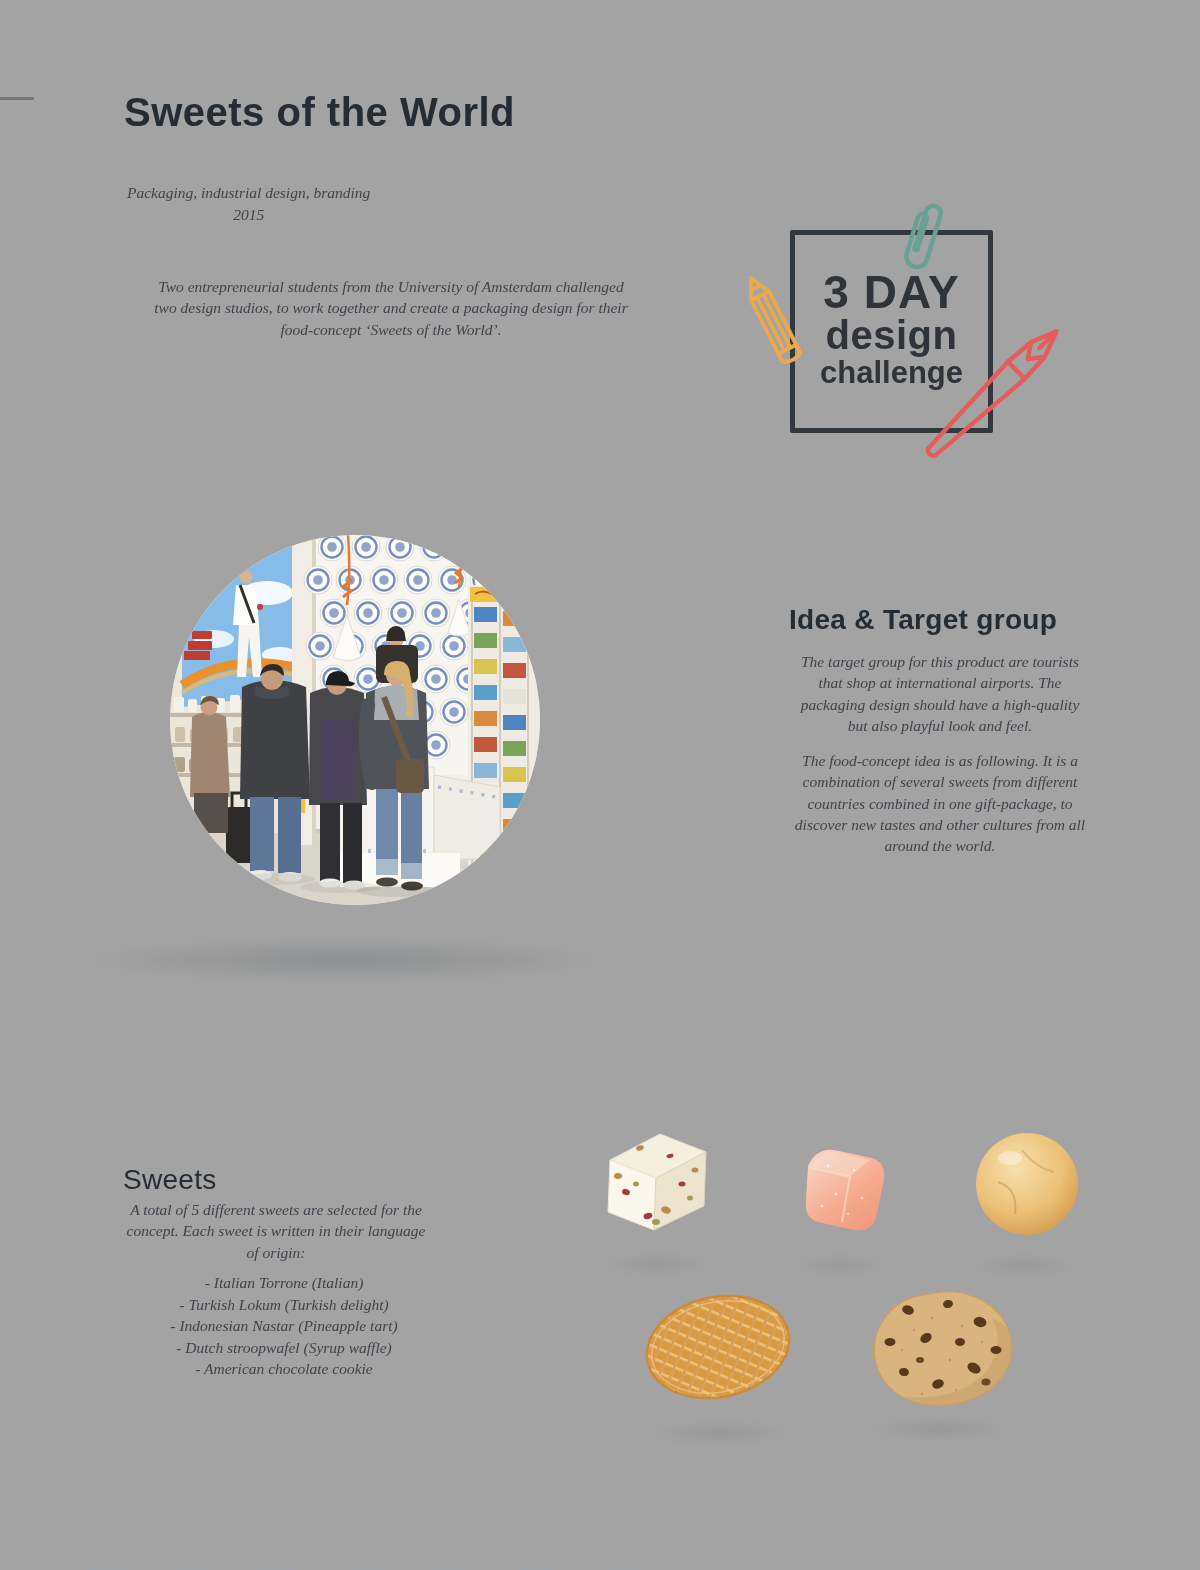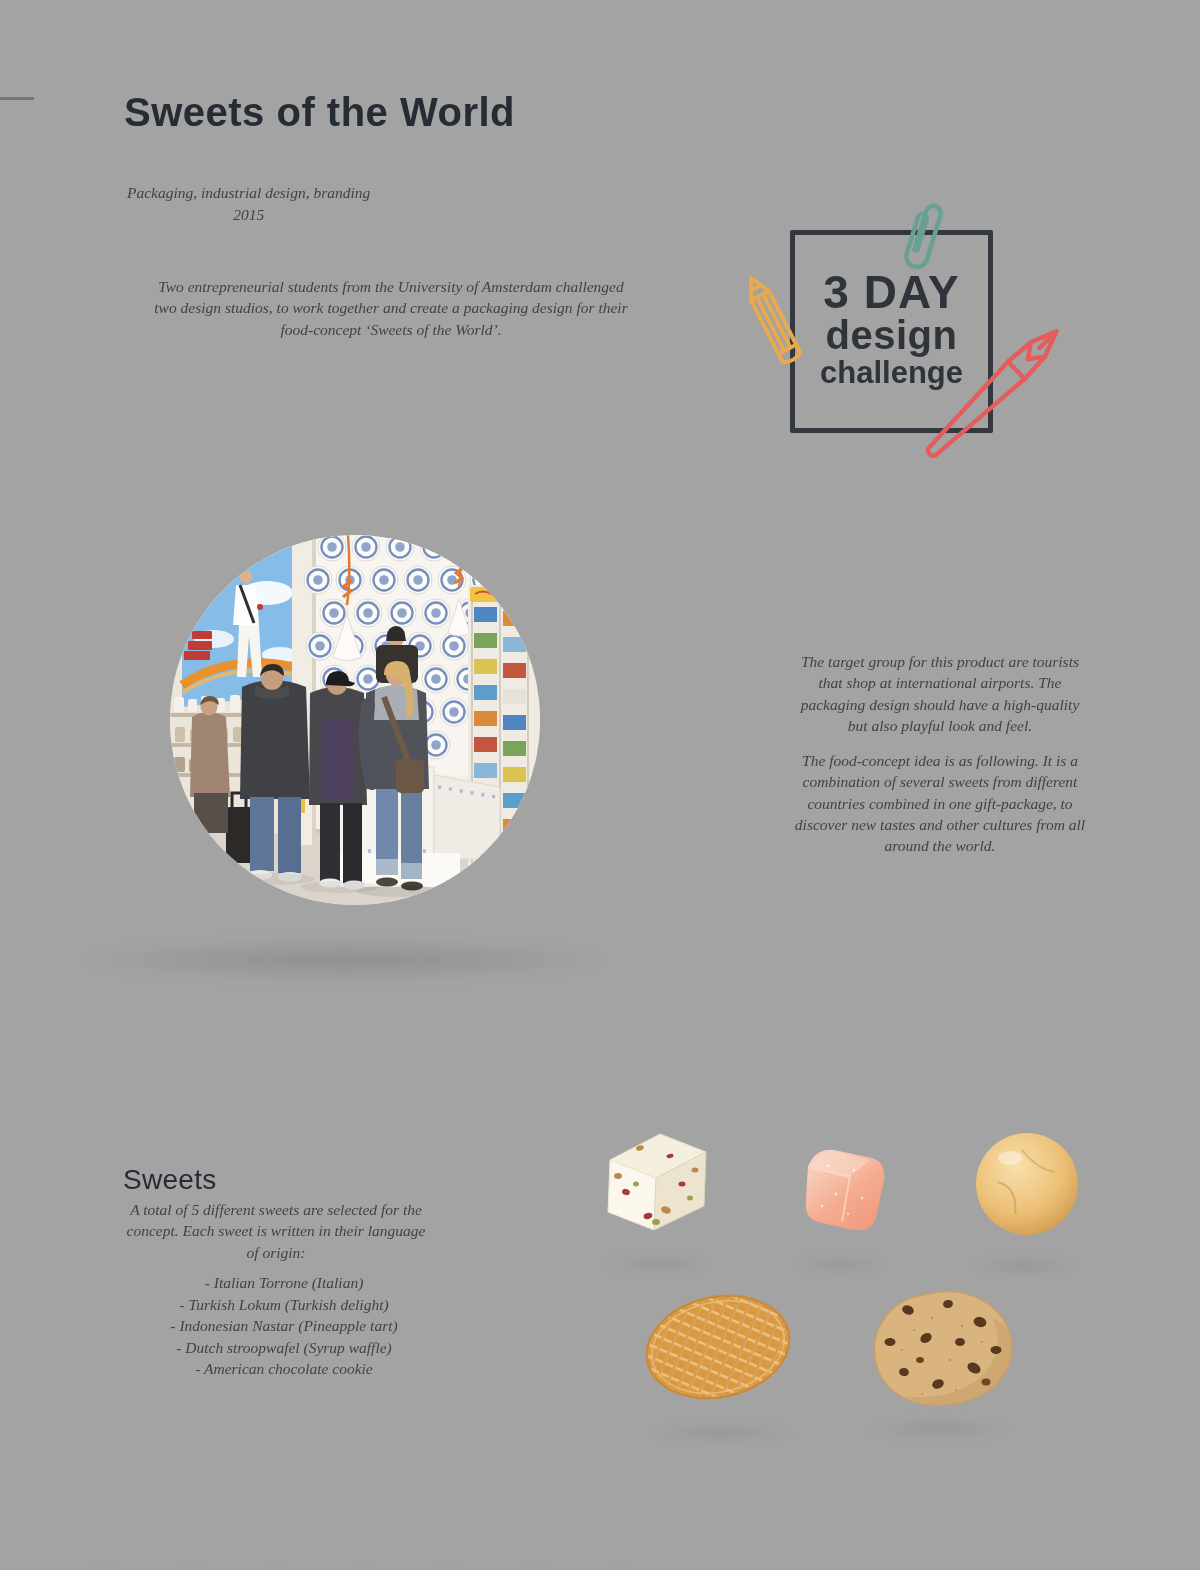--- a/index.html
+++ b/index.html
@@ -299,20 +299,21 @@
         <rect x="226" y="224" width="28" height="34" rx="5" fill="#6b5844"></rect>
         <path d="M198 170 q-6 40 4 78" stroke="#50535a" stroke-width="14" fill="none" stroke-linecap="round"></path>
       </g>
       <ellipse cx="105" cy="344" rx="40" ry="6" fill="#000000" opacity="0.06"></ellipse>
       <ellipse cx="170" cy="352" rx="40" ry="6" fill="#000000" opacity="0.06"></ellipse>
       <ellipse cx="228" cy="356" rx="42" ry="6" fill="#000000" opacity="0.07"></ellipse>
     </svg>
   </div>
   <div class="photo-shadow"></div>
 
+  <h2 class="idea-heading">Idea &amp; Target group</h2>
   <div class="idea-copy serif-it">
     <p>The target group for this product are tourists that shop at international airports. The packaging design should have a high-quality but also playful look and feel.</p>
     <p>The food-concept idea is as following. It is a combination of several sweets from different countries combined in one gift-package, to discover new tastes and other cultures from all around the world.</p>
   </div>
 
   <h2 class="sweets-heading">Sweets</h2>
   <div class="sweets-copy serif-it">A total of 5 different sweets are selected for the concept. Each sweet is written in their language of origin:</div>
   <ul class="sweets-list serif-it">
     <li>- Italian Torrone (Italian)</li>
     <li>- Turkish Lokum (Turkish delight)</li>

